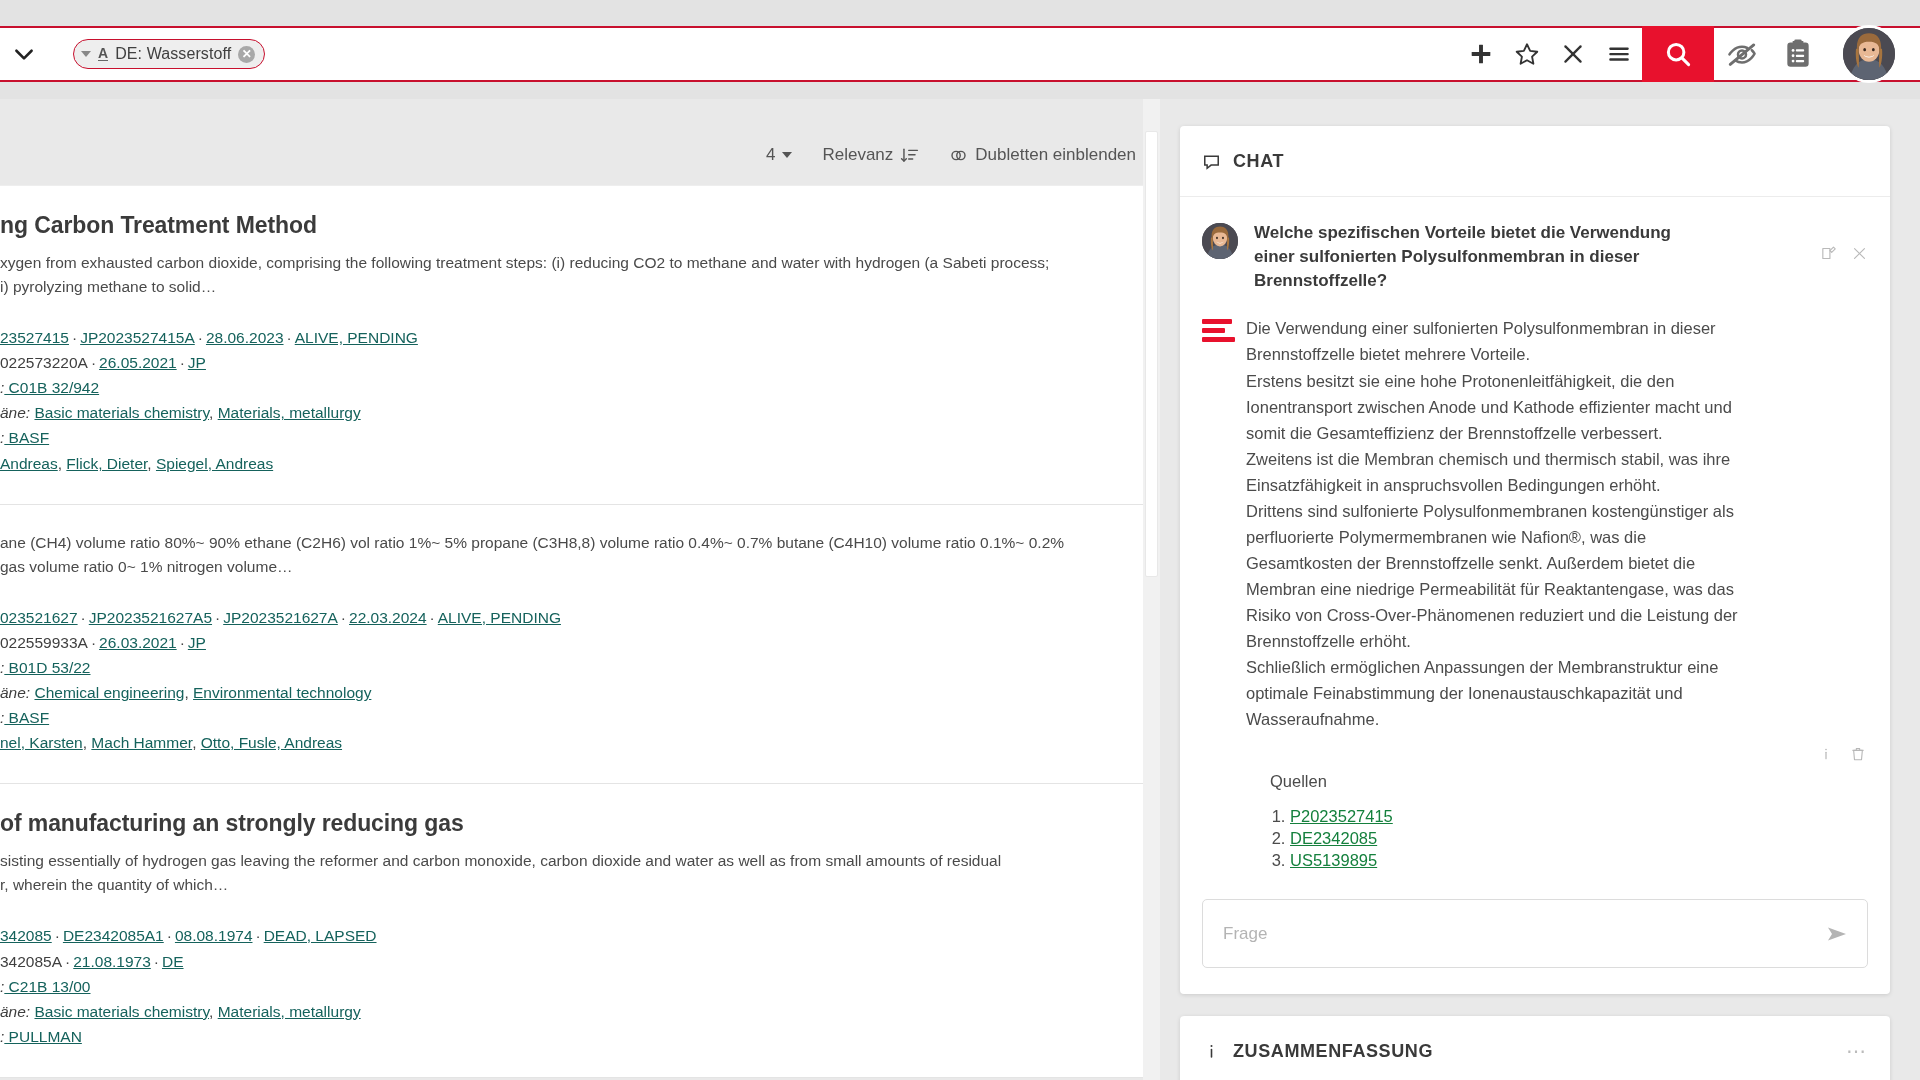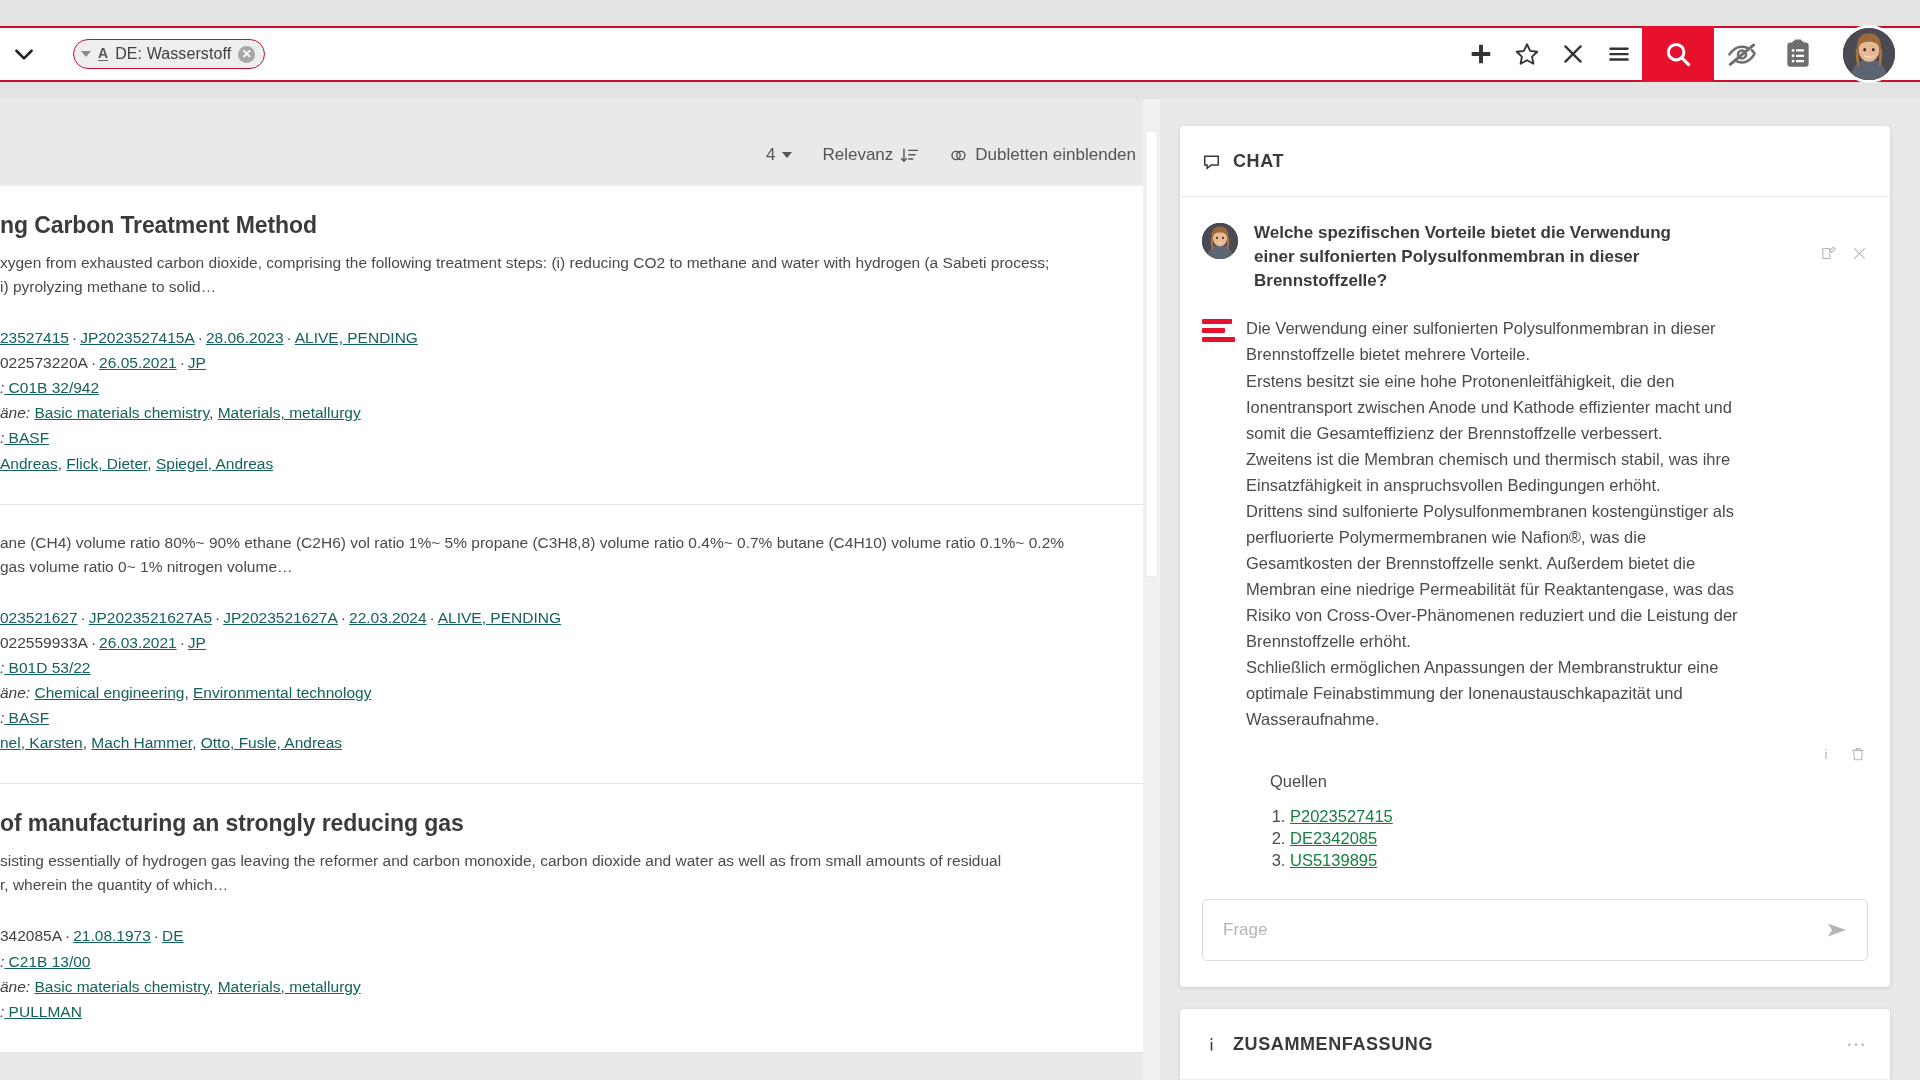--- a/index.html
+++ b/index.html
@@ -190,21 +190,21 @@
   }
   .a-tools svg { width: 16px; height: 16px; cursor: pointer; }
 
   .sources-title { font-size: 16.5px; color: #4b4b4b; margin: 4px 0 16px 68px; }
   .sources-list { margin: 0 0 0 88px; padding: 0; list-style: decimal; color:#4b4b4b; font-size:16.5px; }
   .sources-list li { margin-bottom: 3px; }
   .sources-list a { color: #15803d; text-decoration: underline; cursor: pointer; }
 
   .ask-wrap { padding: 22px 22px 26px 22px; }
   .ask-box {
-    height: 62px; border: 1px solid #dcdcdc; border-radius: 5px;
+    height: 69px; border: 1px solid #dcdcdc; border-radius: 5px;
     display: flex; align-items: center; padding: 0 18px;
   }
   .ask-input {
     flex: 1 1 auto; border: none; outline: none; font-size: 17px;
     color: #3a3a3a; background: transparent;
     font-family: "Liberation Sans", sans-serif;
   }
   .ask-input::placeholder { color: #b4b4b4; }
   .ask-send { color: #b4b4b4; cursor: pointer; display:flex; }
   .ask-send svg { width: 24px; height: 24px; }
@@ -361,20 +361,21 @@
             <div class="rc-meta-row"><span class="rc-label">äne:&nbsp;</span><span class="rc-link">Chemical engineering</span><span class="rc-plain">, </span><span class="rc-link">Environmental technology</span></div>
             <div class="rc-meta-row"><span class="rc-label">:</span><span class="rc-link"> BASF</span></div>
             <div class="rc-meta-row"><span class="rc-link">nel, Karsten</span><span class="rc-plain">, </span><span class="rc-link">Mach Hammer</span><span class="rc-plain">, </span><span class="rc-link">Otto, Fusle, Andreas</span></div>
           </div>
         </div>
         <div class="result-card">
           <div class="rc-title">of manufacturing an strongly reducing gas</div>
           <div class="rc-abstract">sisting essentially of hydrogen gas leaving the reformer and carbon monoxide, carbon dioxide and water as well as from small amounts of residual
 r, wherein the quantity of which…</div>
           <div class="rc-meta">
+            <div class="rc-meta-row"><span class="rc-link">342085</span><span class="sep">·</span><span class="rc-link">DE2342085A1</span><span class="sep">·</span><span class="rc-link">08.08.1974</span><span class="sep">·</span><span class="rc-link">DEAD, LAPSED</span></div>
             <div class="rc-meta-row"><span class="rc-plain">342085A</span><span class="sep">·</span><span class="rc-link">21.08.1973</span><span class="sep">·</span><span class="rc-link">DE</span></div>
             <div class="rc-meta-row"><span class="rc-label">:</span><span class="rc-link"> C21B 13/00</span></div>
             <div class="rc-meta-row"><span class="rc-label">äne:&nbsp;</span><span class="rc-link">Basic materials chemistry</span><span class="rc-plain">, </span><span class="rc-link">Materials, metallurgy</span></div>
             <div class="rc-meta-row"><span class="rc-label">:</span><span class="rc-link"> PULLMAN</span></div>
           </div>
         </div>
       </div>
   </div>
 
   <div id="scroll-gutter"></div>

